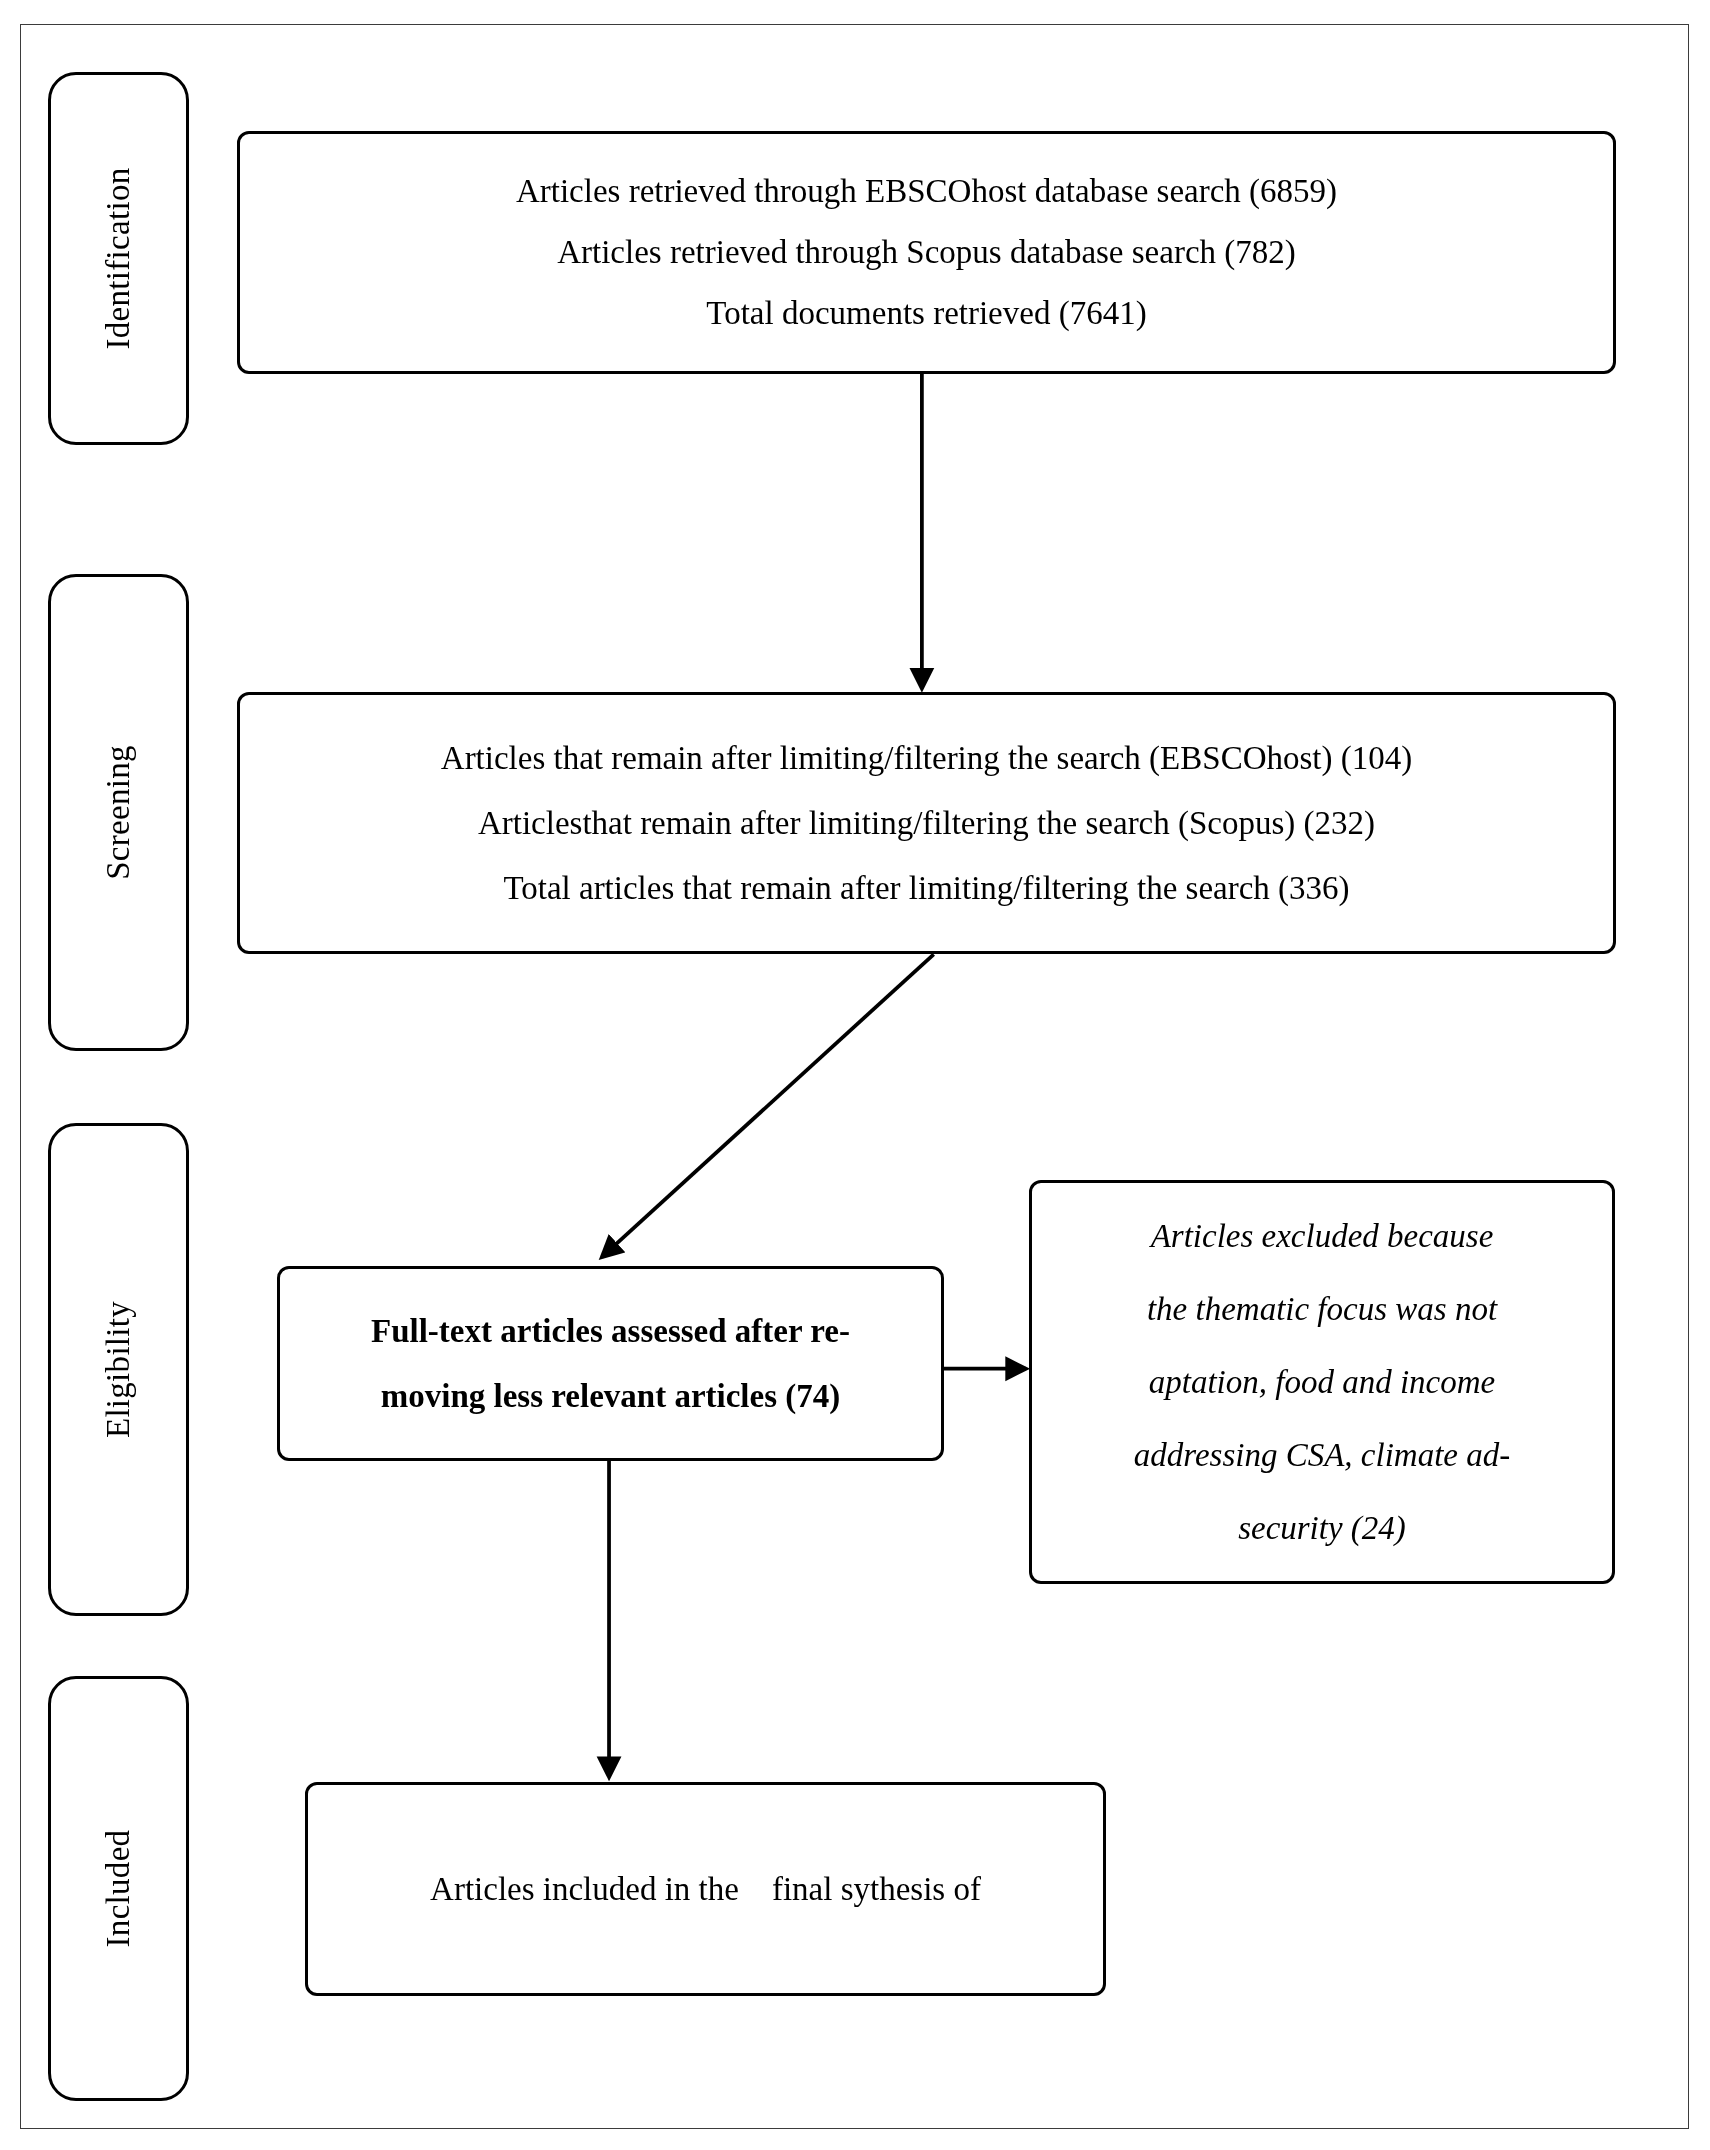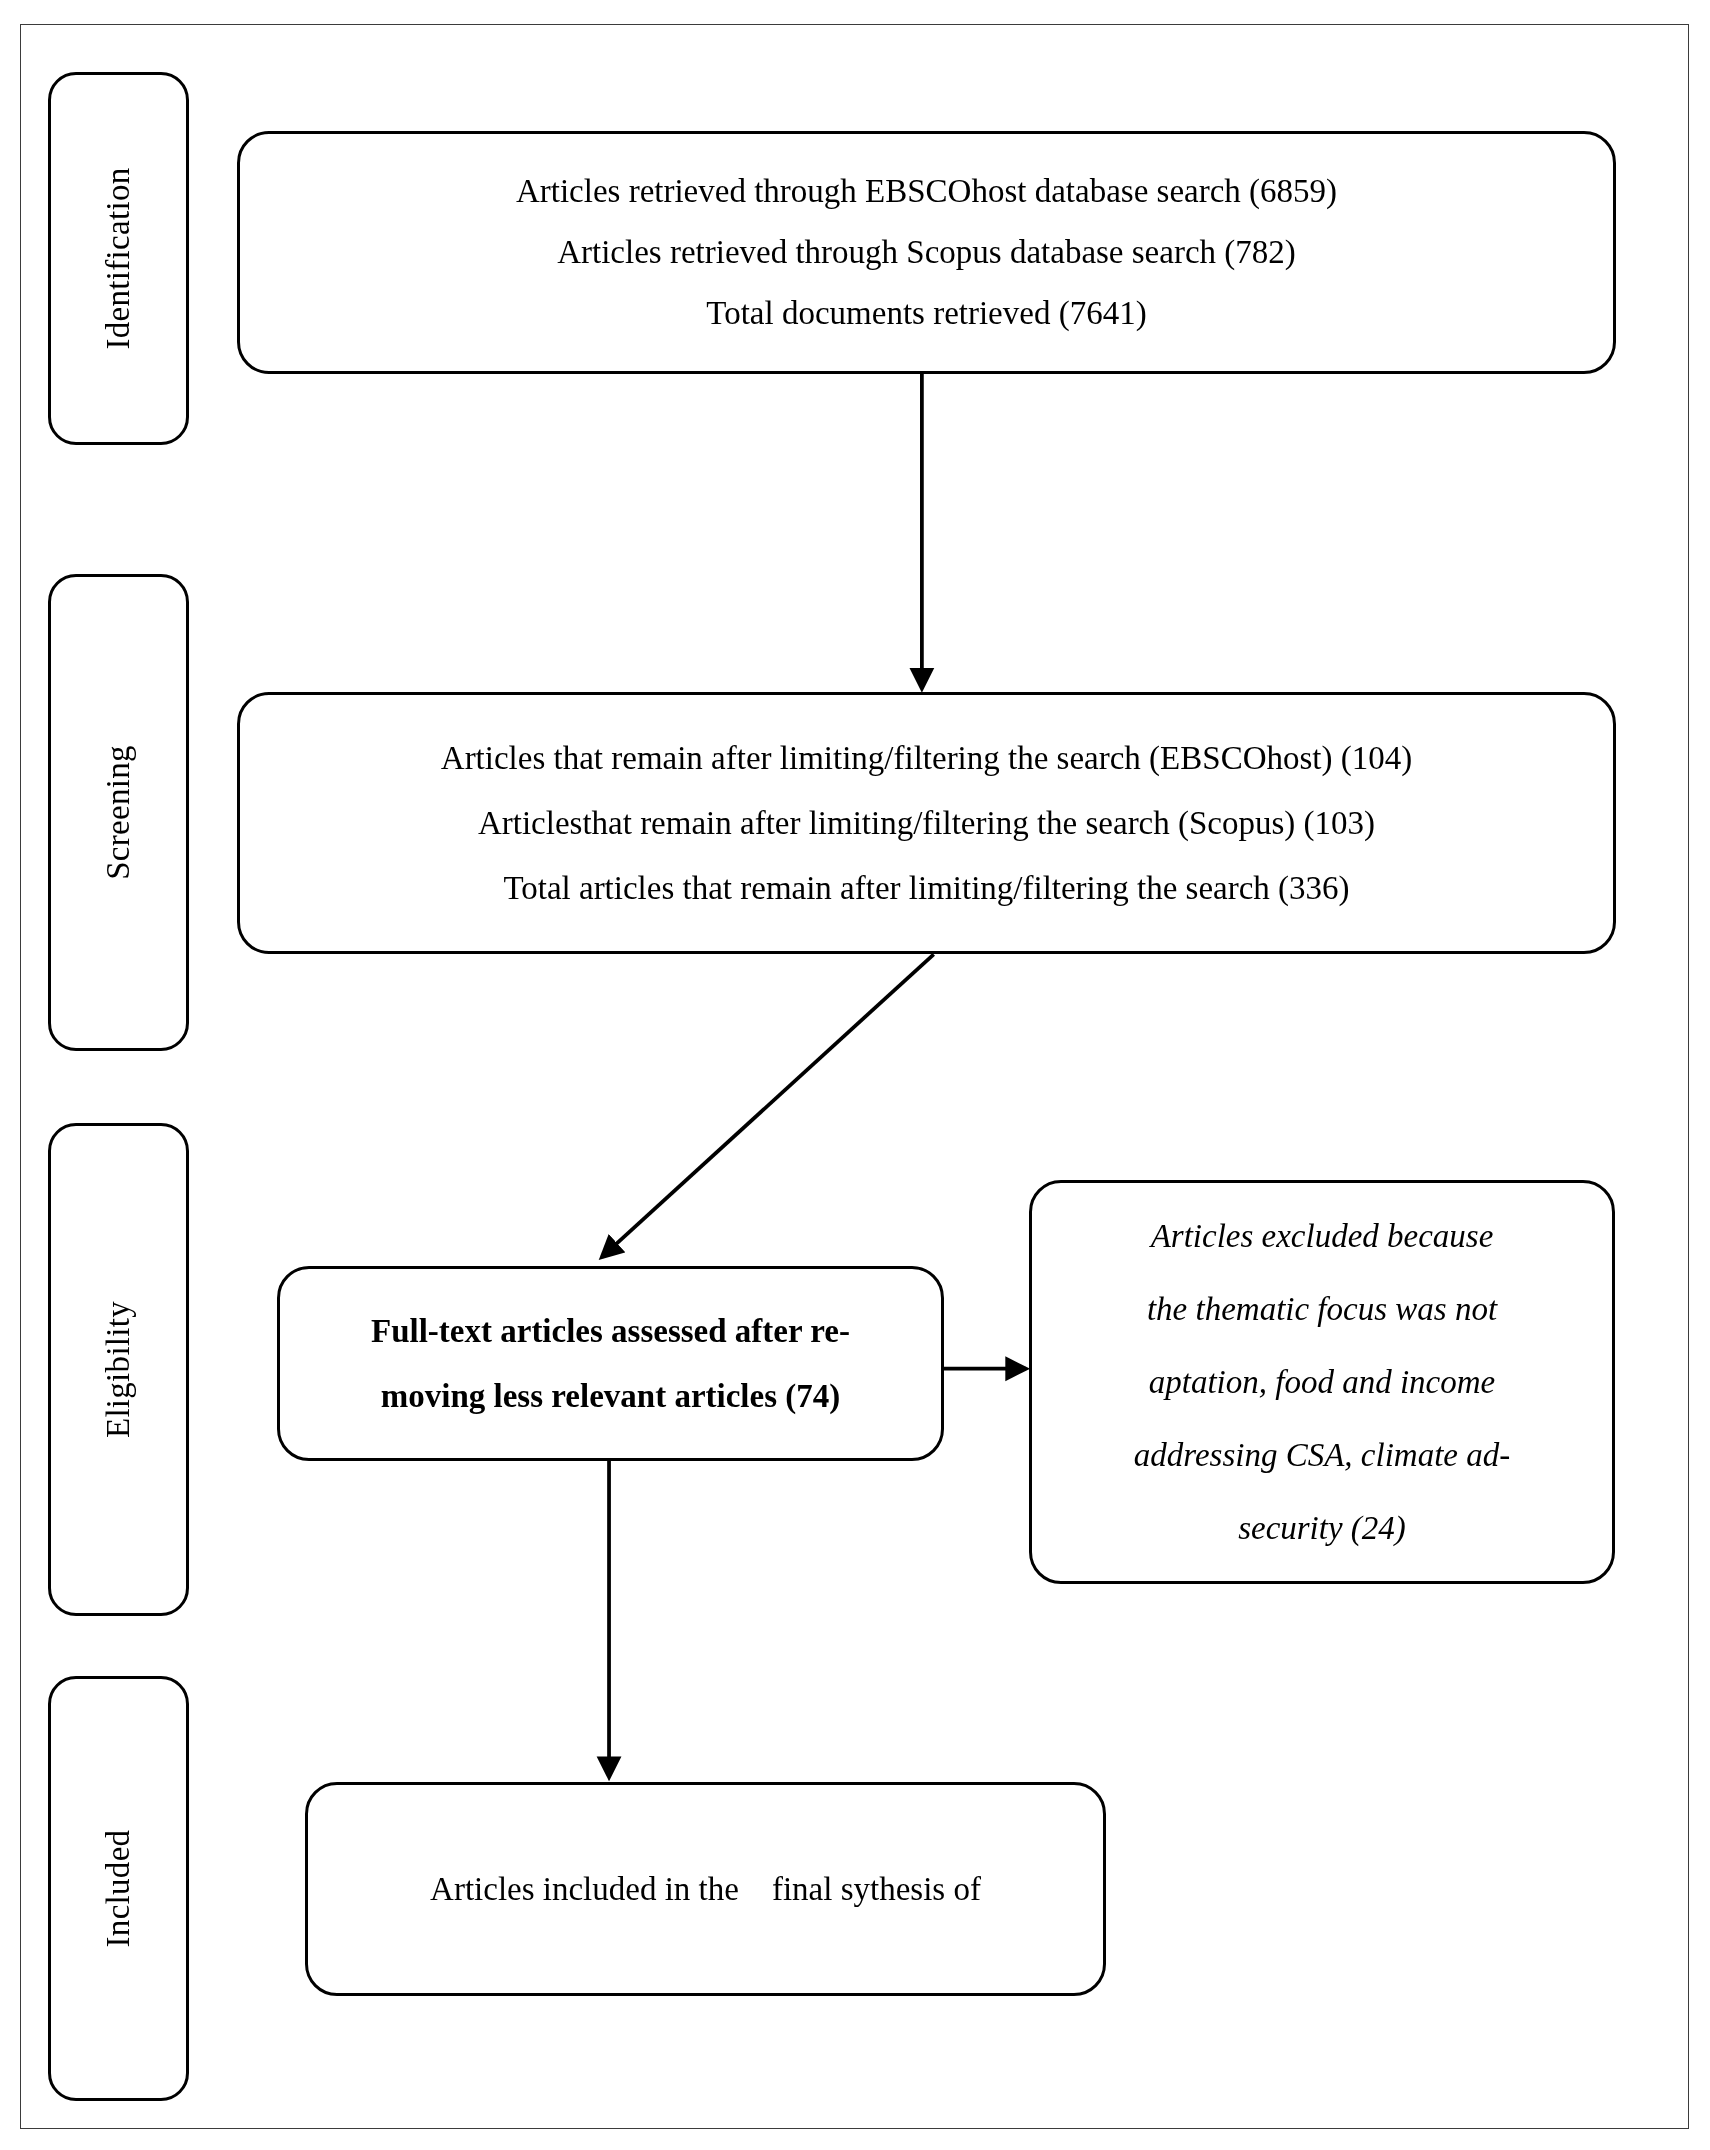--- a/index.html
+++ b/index.html
@@ -24,21 +24,21 @@
     width: 1669px;
     height: 2105px;
     border: 1.6px solid #3b3b3b;
     box-sizing: border-box;
   }
   
   .node {
     position: absolute;
     box-sizing: border-box;
     border: 3.2px solid #000000;
-    border-radius: 32px;
+    border-radius: 12px;
     background: #ffffff;
     display: flex;
     flex-direction: column;
     align-items: center;
     justify-content: center;
     text-align: center;
   }
   .node .line {
     display: block;
     white-space: pre;
@@ -115,21 +115,21 @@
   </div>
 
   <div class="node" id="node-identification">
     <span class="line">Articles retrieved through EBSCOhost database search (6859)</span>
     <span class="line">Articles retrieved through Scopus database search (782)</span>
     <span class="line">Total documents retrieved (7641)</span>
   </div>
 
   <div class="node" id="node-screening">
     <span class="line">Articles that remain after limiting/filtering the search (EBSCOhost) (104)</span>
-    <span class="line">Articlesthat remain after limiting/filtering the search (Scopus) (103)</span>
+    <span class="line">Articlesthat remain after limiting/filtering the search (Scopus) (232)</span>
     <span class="line">Total articles that remain after limiting/filtering the search (336)</span>
   </div>
 
   <div class="node" id="node-fulltext">
     <span class="line">Full-text articles assessed after re-</span>
     <span class="line">moving less relevant articles (74)</span>
   </div>
 
   <div class="node" id="node-excluded">
     <span class="line">Articles excluded because</span>

